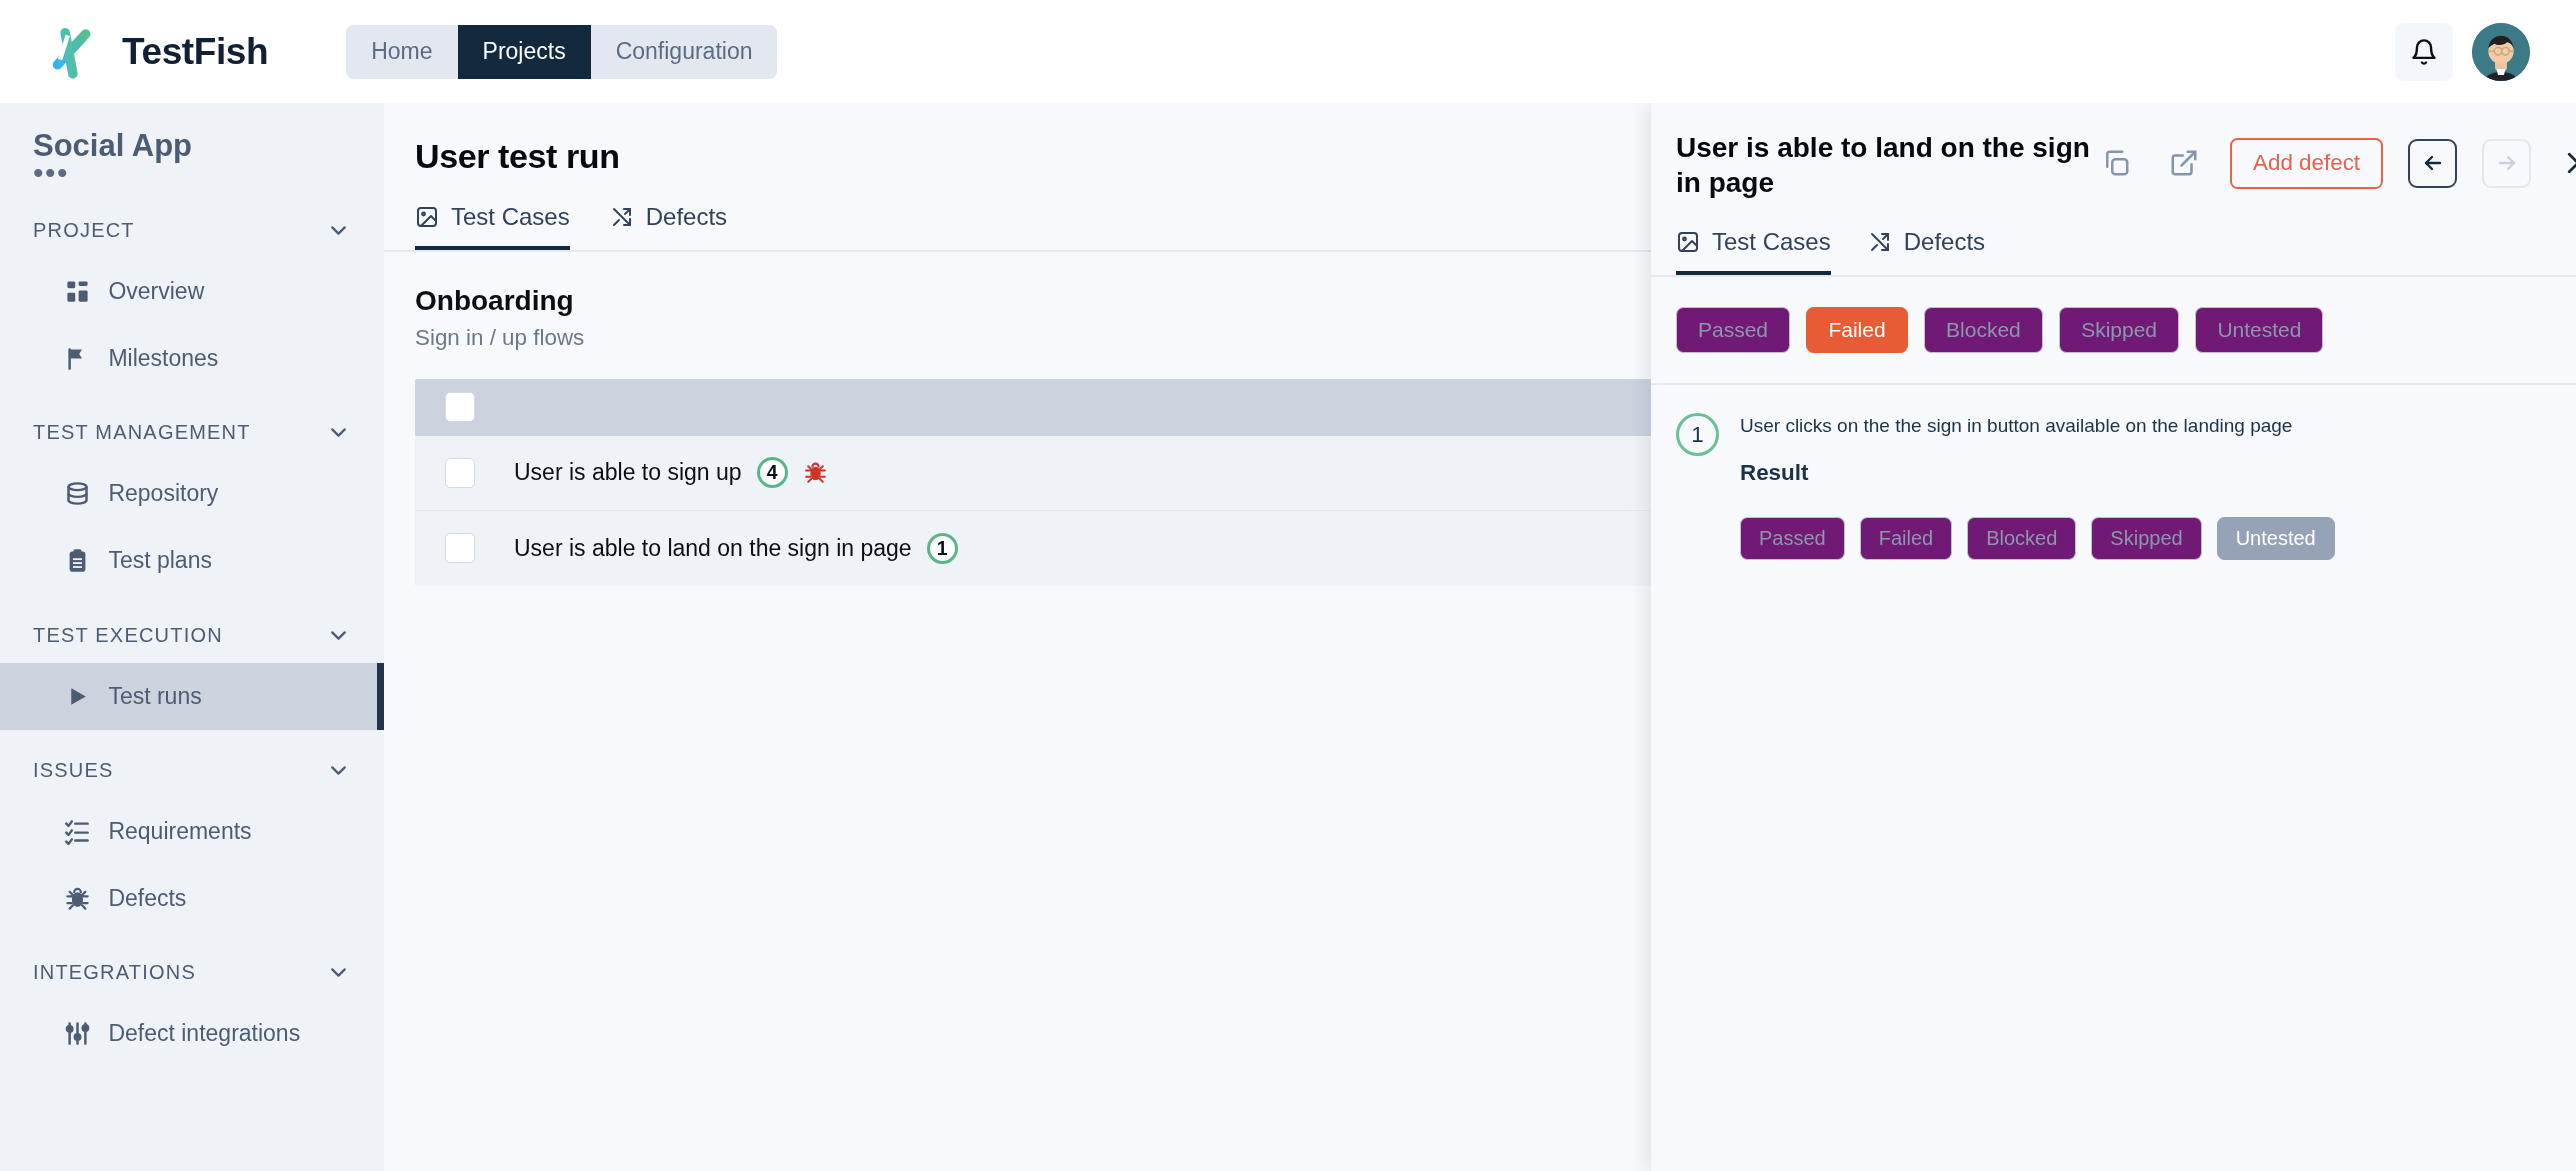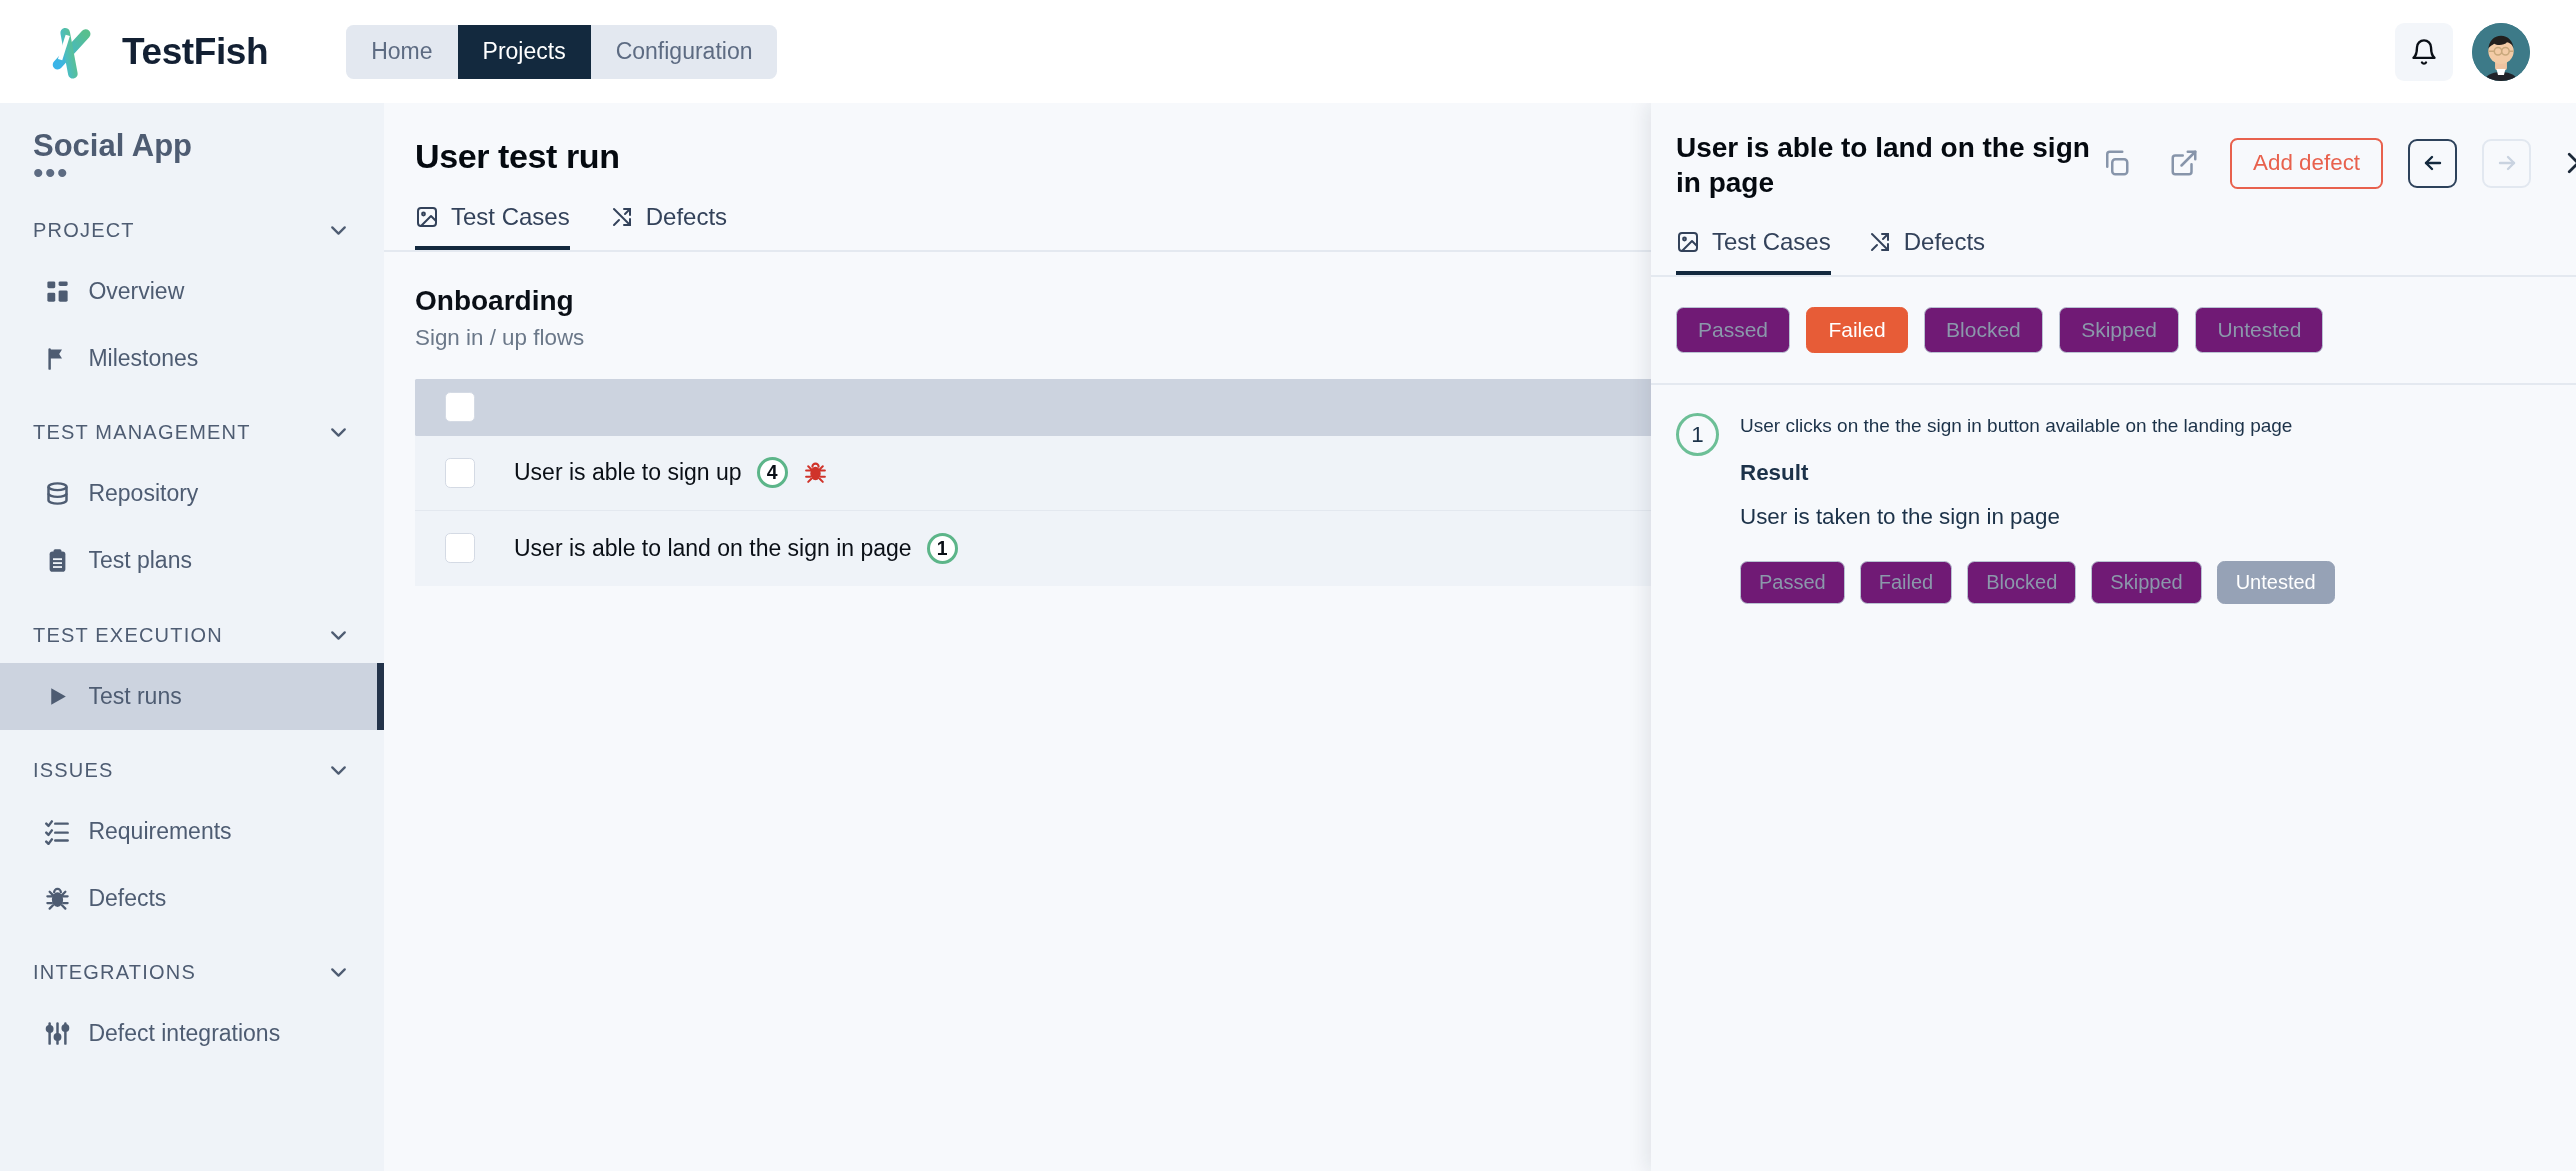--- a/index.html
+++ b/index.html
@@ -63,21 +63,21 @@
   .proj-dots { font-size: 30px; color: #5d6b82; letter-spacing: 1.5px; cursor: pointer; line-height: 0.6;}
 
   .sec-head {
     display: flex; align-items: center; justify-content: space-between;
     padding: 0 33px; height: 55px; margin-top: 13.4px; cursor: pointer;
   }
   .sec-title {
     font-size: 20px; letter-spacing: 1.2px; color: #4e5c72; font-weight: 500;
   }
   .nav-item {
-    display: flex; align-items: center; height: 67px; padding-left: 42px;
+    display: flex; align-items: center; height: 67px; padding-left: 62px;
     cursor: pointer; position: relative;
   }
   .nav-item .ico { width: 30px; height: 30px; flex: none; display:flex; align-items:center; justify-content:center; }
   .nav-item .lbl { font-size: 23px; color: #4e5c72; margin-left: 16.4px; }
   .nav-item.active { background: #ccd3df; }
   .nav-item.active::after {
     content: ""; position: absolute; right: 0; top: 0; width: 6.7px; height: 100%;
     background: #23334a;
   }
 
@@ -536,21 +536,20 @@
       <button class="pill">Untested</button>
     </div>
 
     <div class="panel-div"></div>
 
     <div class="step">
       <span class="step-num">1</span>
       <div class="step-body">
         <div class="step-desc">User clicks on the the sign in button available on the landing page</div>
         <div class="step-result-lbl">Result</div>
-        <div class="step-result">User is taken to the sign in page</div>
         <div class="step-pills">
           <button class="pill">Passed</button>
           <button class="pill">Failed</button>
           <button class="pill">Blocked</button>
           <button class="pill">Skipped</button>
           <button class="pill untested-on">Untested</button>
         </div>
       </div>
     </div>
   </div>

